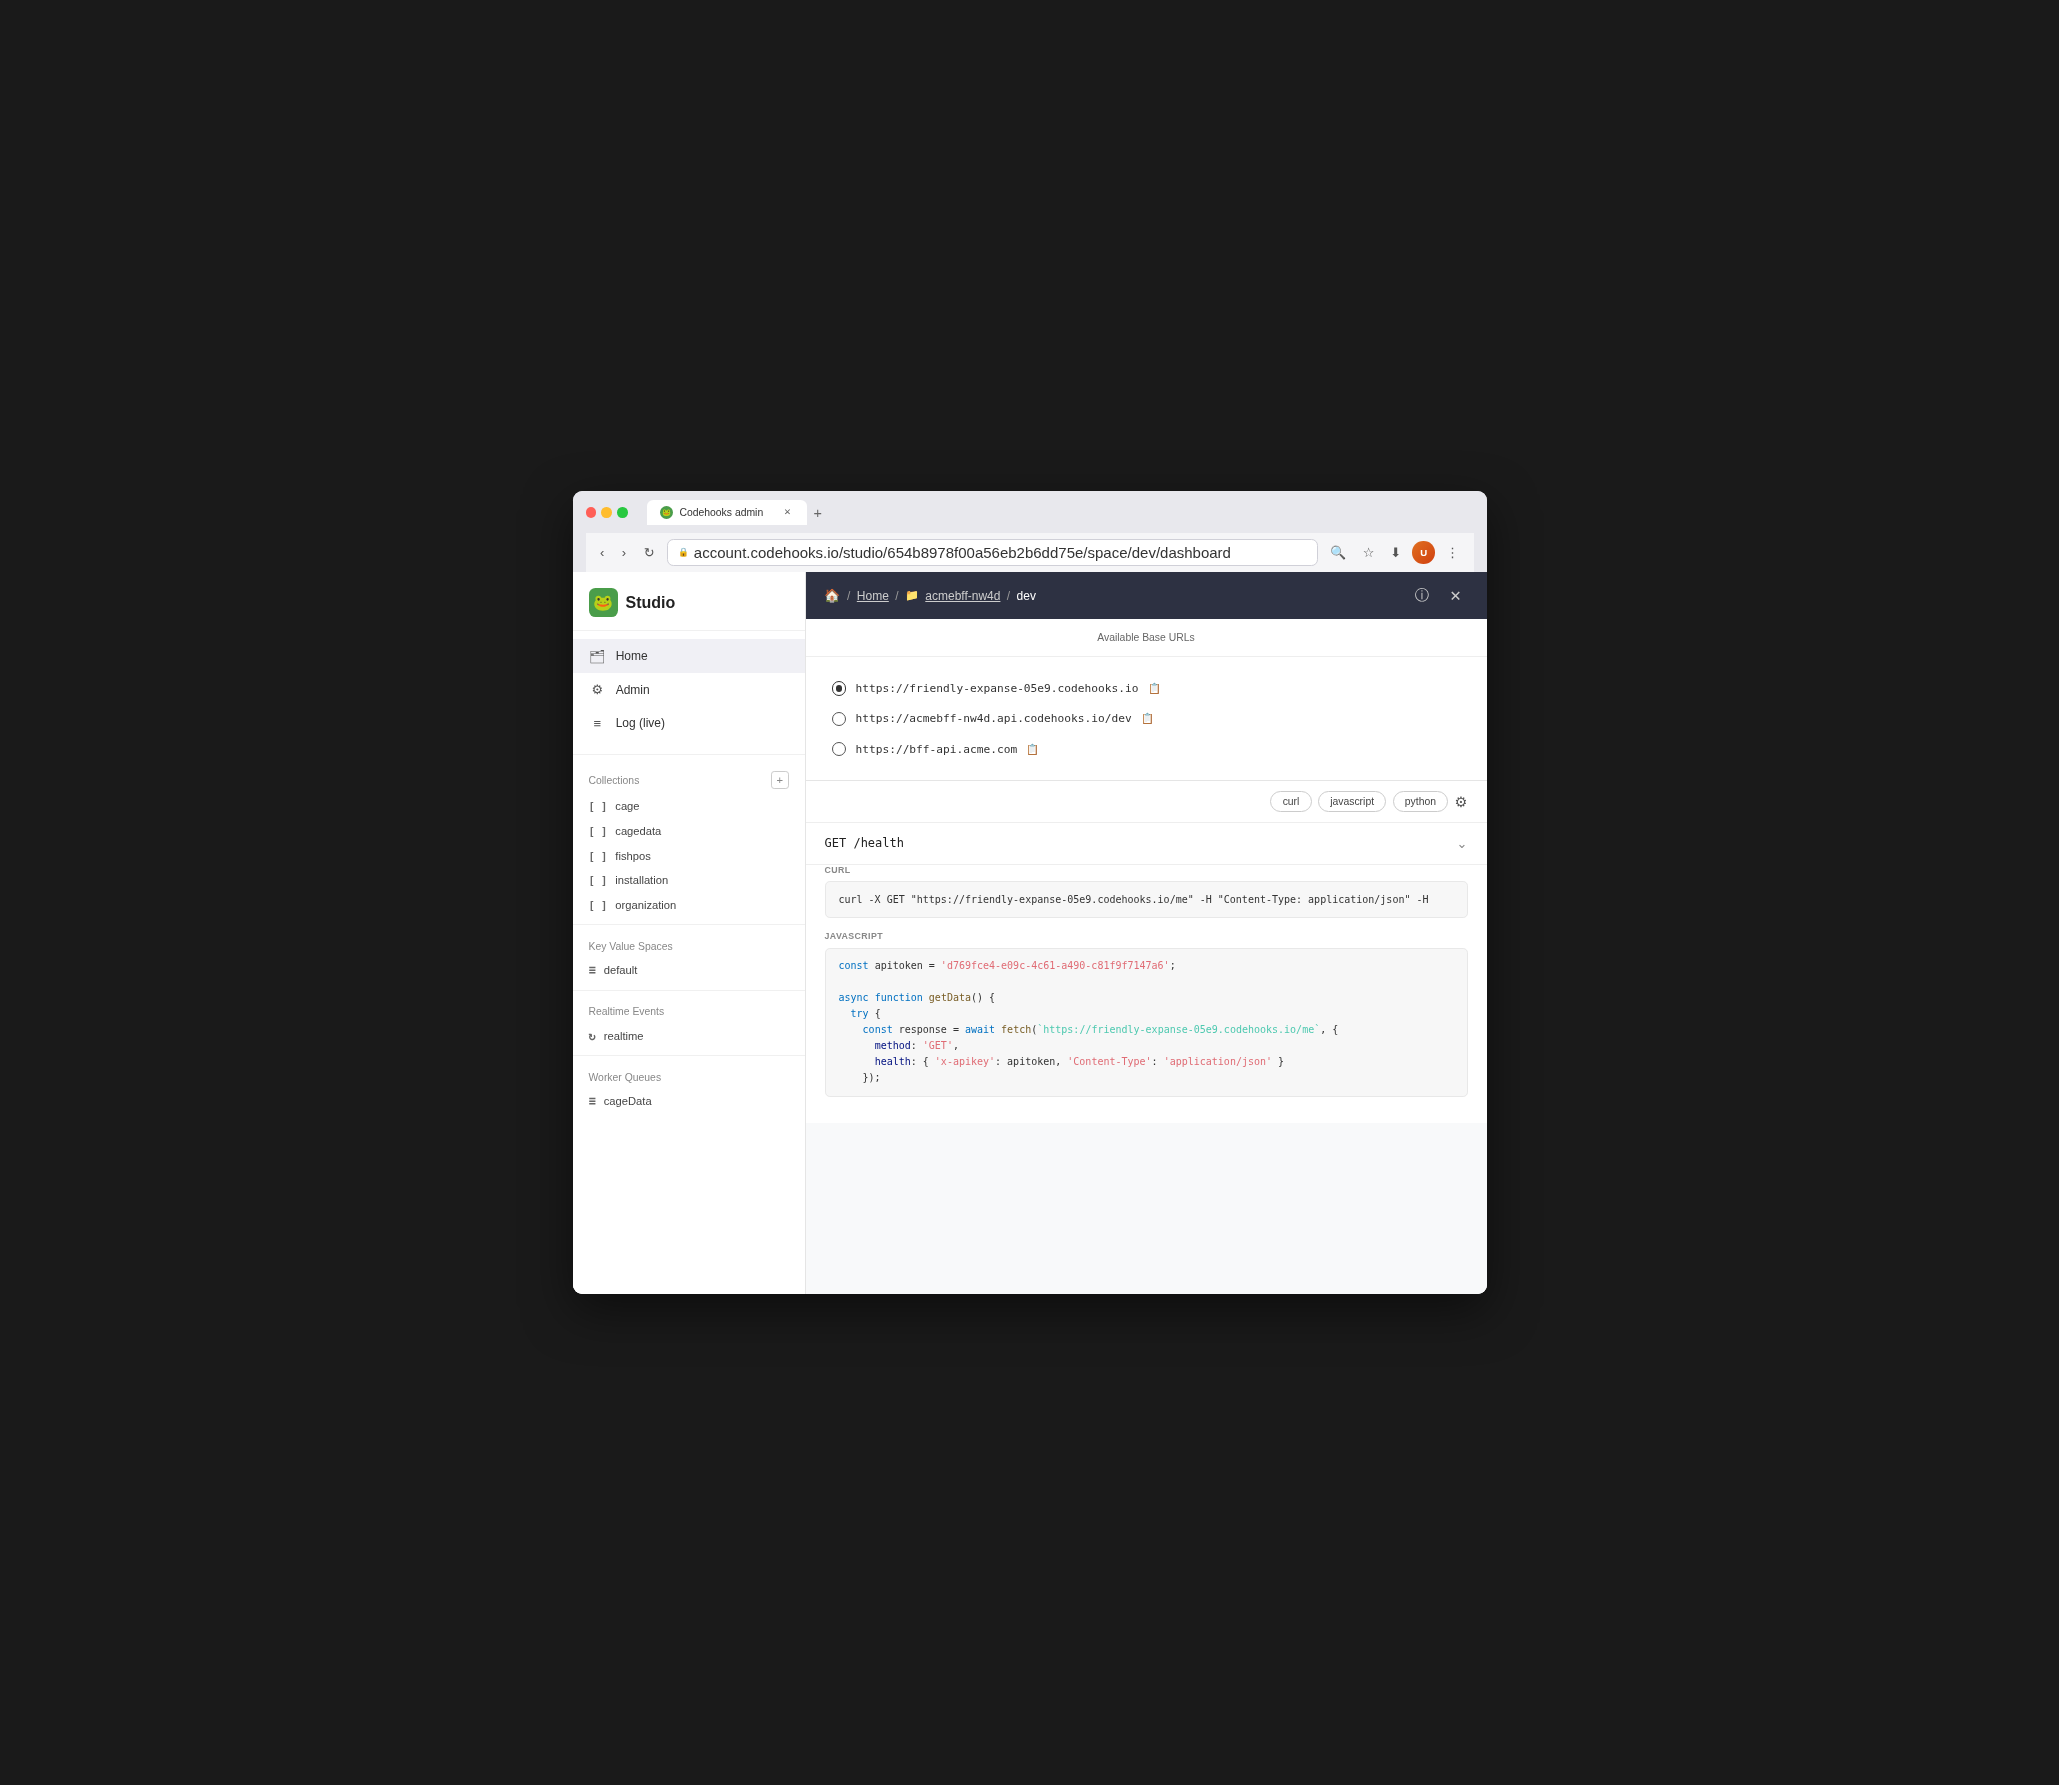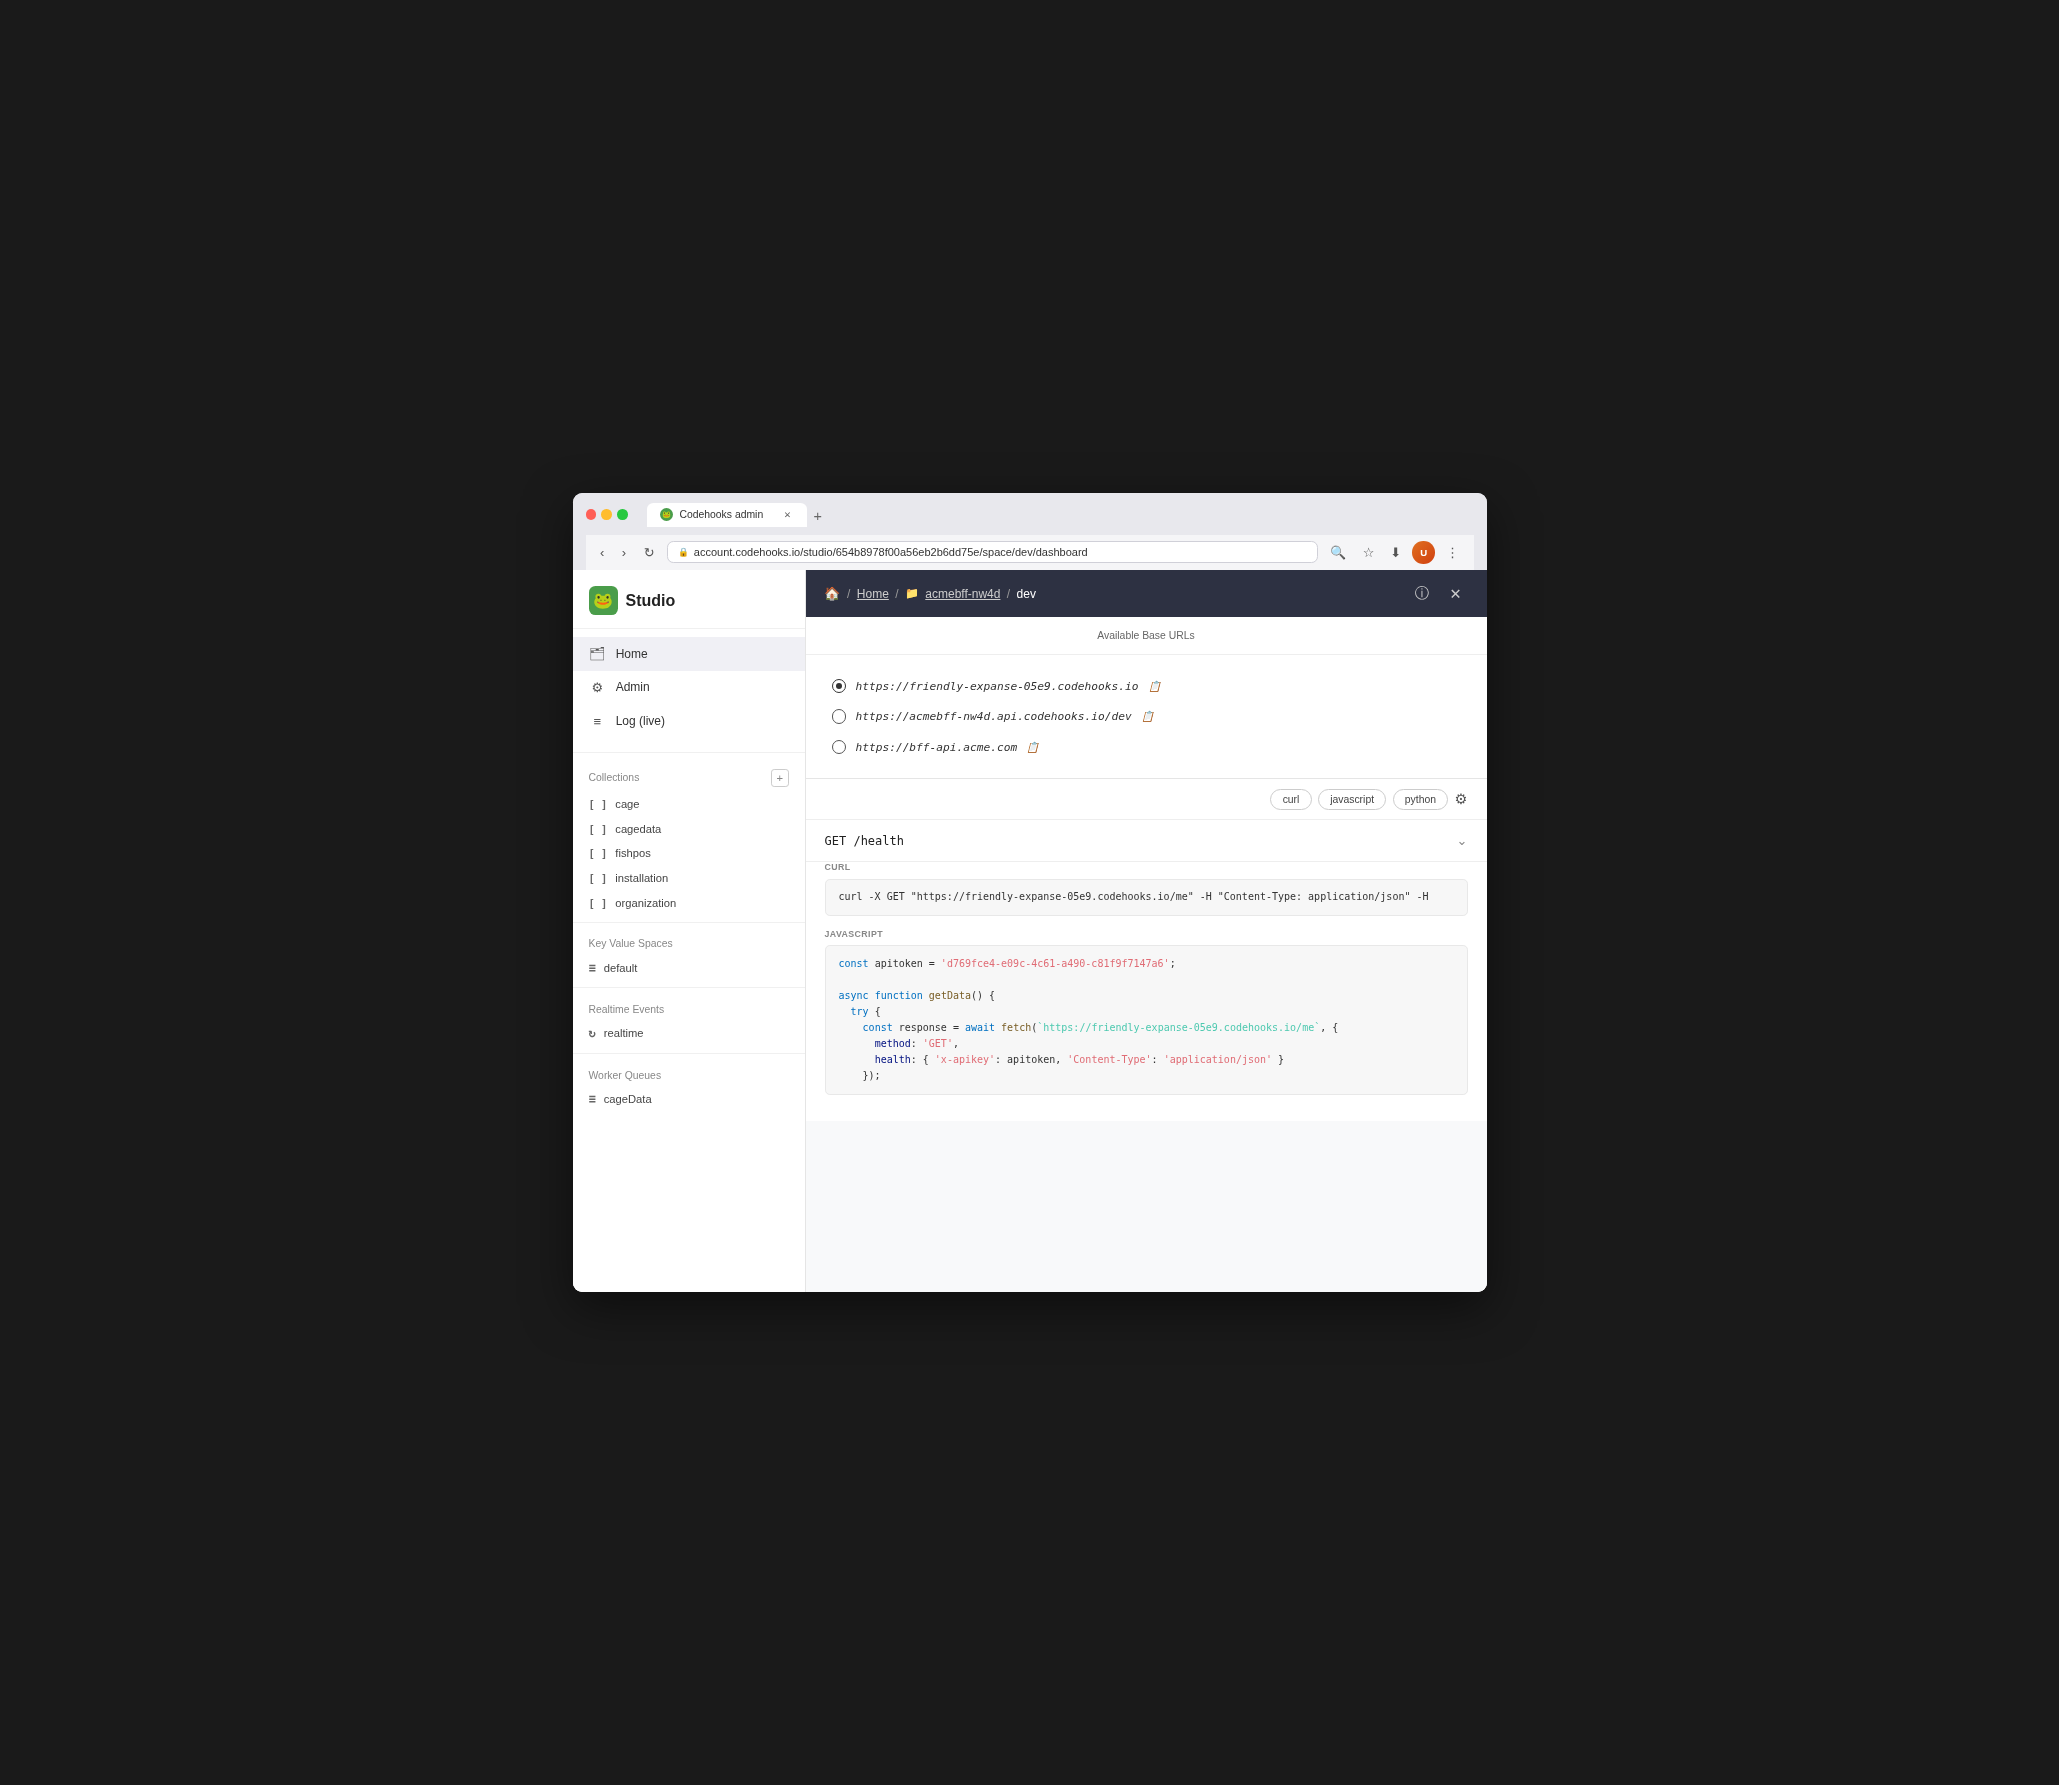--- a/index.html
+++ b/index.html
@@ -389,21 +389,20 @@
       text-align: center;
       padding: 13px;
       font-size: 10.4px;
       color: #666;
       border-bottom: 0.8px solid #eee;
       position: relative;
     }
 
     .base-urls-container {
       padding: 16px 26px;
-      font-style: italic;
     }
 
     .base-url-option {
       display: flex;
       align-items: center;
       gap: 9.6px;
       padding: 8px 0;
       font-size: 11.2px;
       font-family: monospace;
       color: #333;
@@ -562,21 +561,21 @@
         </div>
         <button class="new-tab-btn">+</button>
       </div>
     </div>
     <div class="browser-toolbar">
       <button class="nav-btn">‹</button>
       <button class="nav-btn">›</button>
       <button class="nav-btn">↻</button>
       <div class="address-bar">
         <span class="address-lock">🔒</span>
-        <span style="font-size:11px;color:#333;">account.codehooks.io/studio/654b8978f00a56eb2b6dd75e/space/dev/dashboard</span>
+        <span style="font-size:15px;color:#333;">account.codehooks.io/studio/654b8978f00a56eb2b6dd75e/space/dev/dashboard</span>
       </div>
       <div class="toolbar-actions">
         <button class="toolbar-action-btn">🔍</button>
         <button class="toolbar-action-btn">☆</button>
         <button class="toolbar-action-btn">⬇</button>
         <div class="user-avatar">U</div>
         <button class="toolbar-action-btn">⋮</button>
       </div>
     </div>
   </div>

